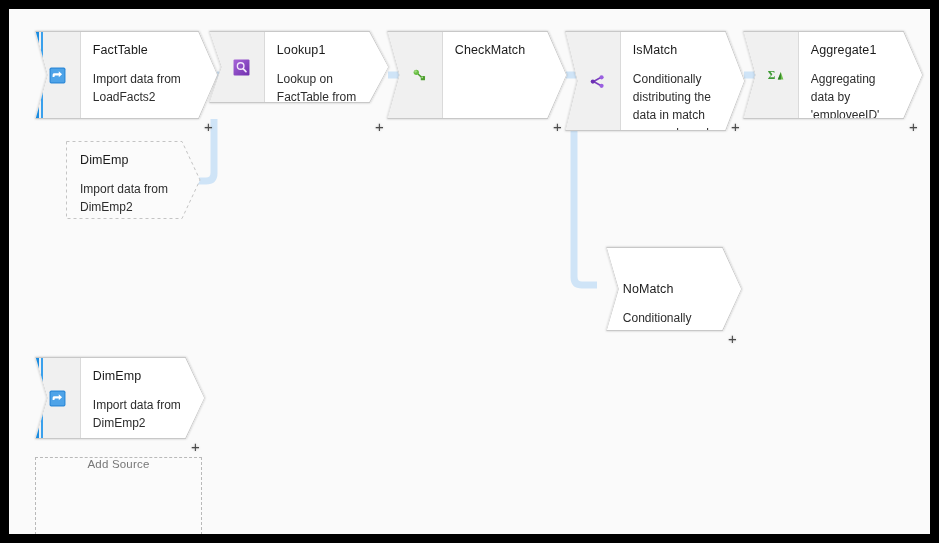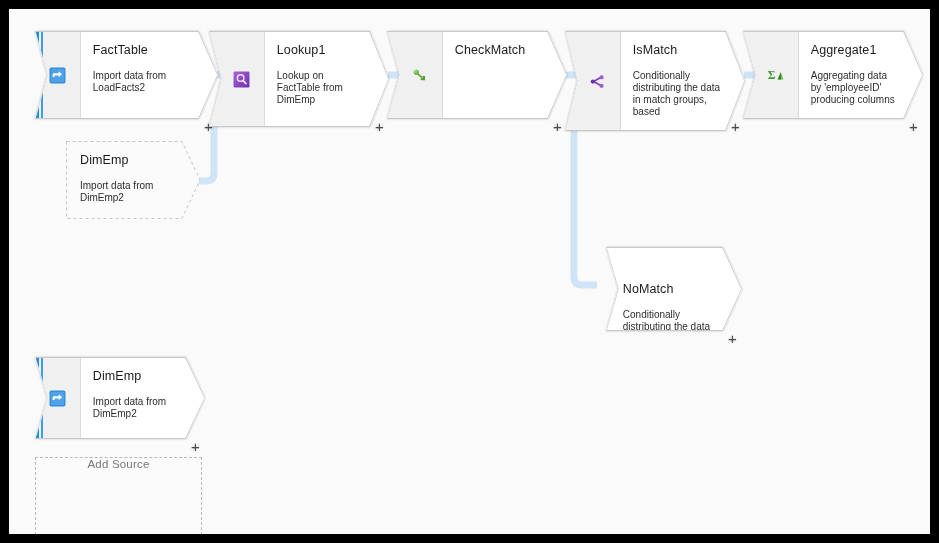--- a/index.html
+++ b/index.html
@@ -103,23 +103,23 @@
   }
   .node-title {
     font-size: 12.5px;
     color: #1a1a1a;
     line-height: 15px;
     letter-spacing: 0.1px;
     white-space: nowrap;
     margin-bottom: 12px;
   }
   .node-desc {
-    font-size: 10px;
+    font-size: 12px;
     color: #2d2d2d;
-    line-height: 12px;
+    line-height: 18px;
     overflow: hidden;
   }
 
   
   .node.ghost { filter: none; }
   .ghost-outline-svg { position:absolute; left:0; top:0; }
   .node.ghost .node-body { padding-left: 18px; }
 
   
   .node.plain .node-body { padding-left: 16px; margin-top: 23px; }
@@ -190,21 +190,21 @@
           </div>
           <div class="node-body">
             <div class="node-title">FactTable</div>
             <div class="node-desc">Import data from LoadFacts2</div>
           </div>
         </div>
       </div>
       <span class="plus" style="left:166px; top:88px;">+</span>
     </div>
 
-    <div class="node" style="left:200px; top:22px; width:180px; height:96px;text-decoration:underline;">
+    <div class="node" style="left:200px; top:22px; width:180px; height:72px;text-decoration:underline;">
       <div class="node-inner">
         <div class="node-outline"></div>
         <div class="node-face">
           <div class="icon-col" style="padding-left:10px;">
             <svg class="glyph" viewBox="0 0 16 16">
               <defs>
                 <linearGradient id="gLk" x1="0" y1="0" x2="1" y2="1">
                   <stop offset="0%" stop-color="#a765d8"></stop>
                   <stop offset="100%" stop-color="#6f2fae"></stop>
                 </linearGradient>

